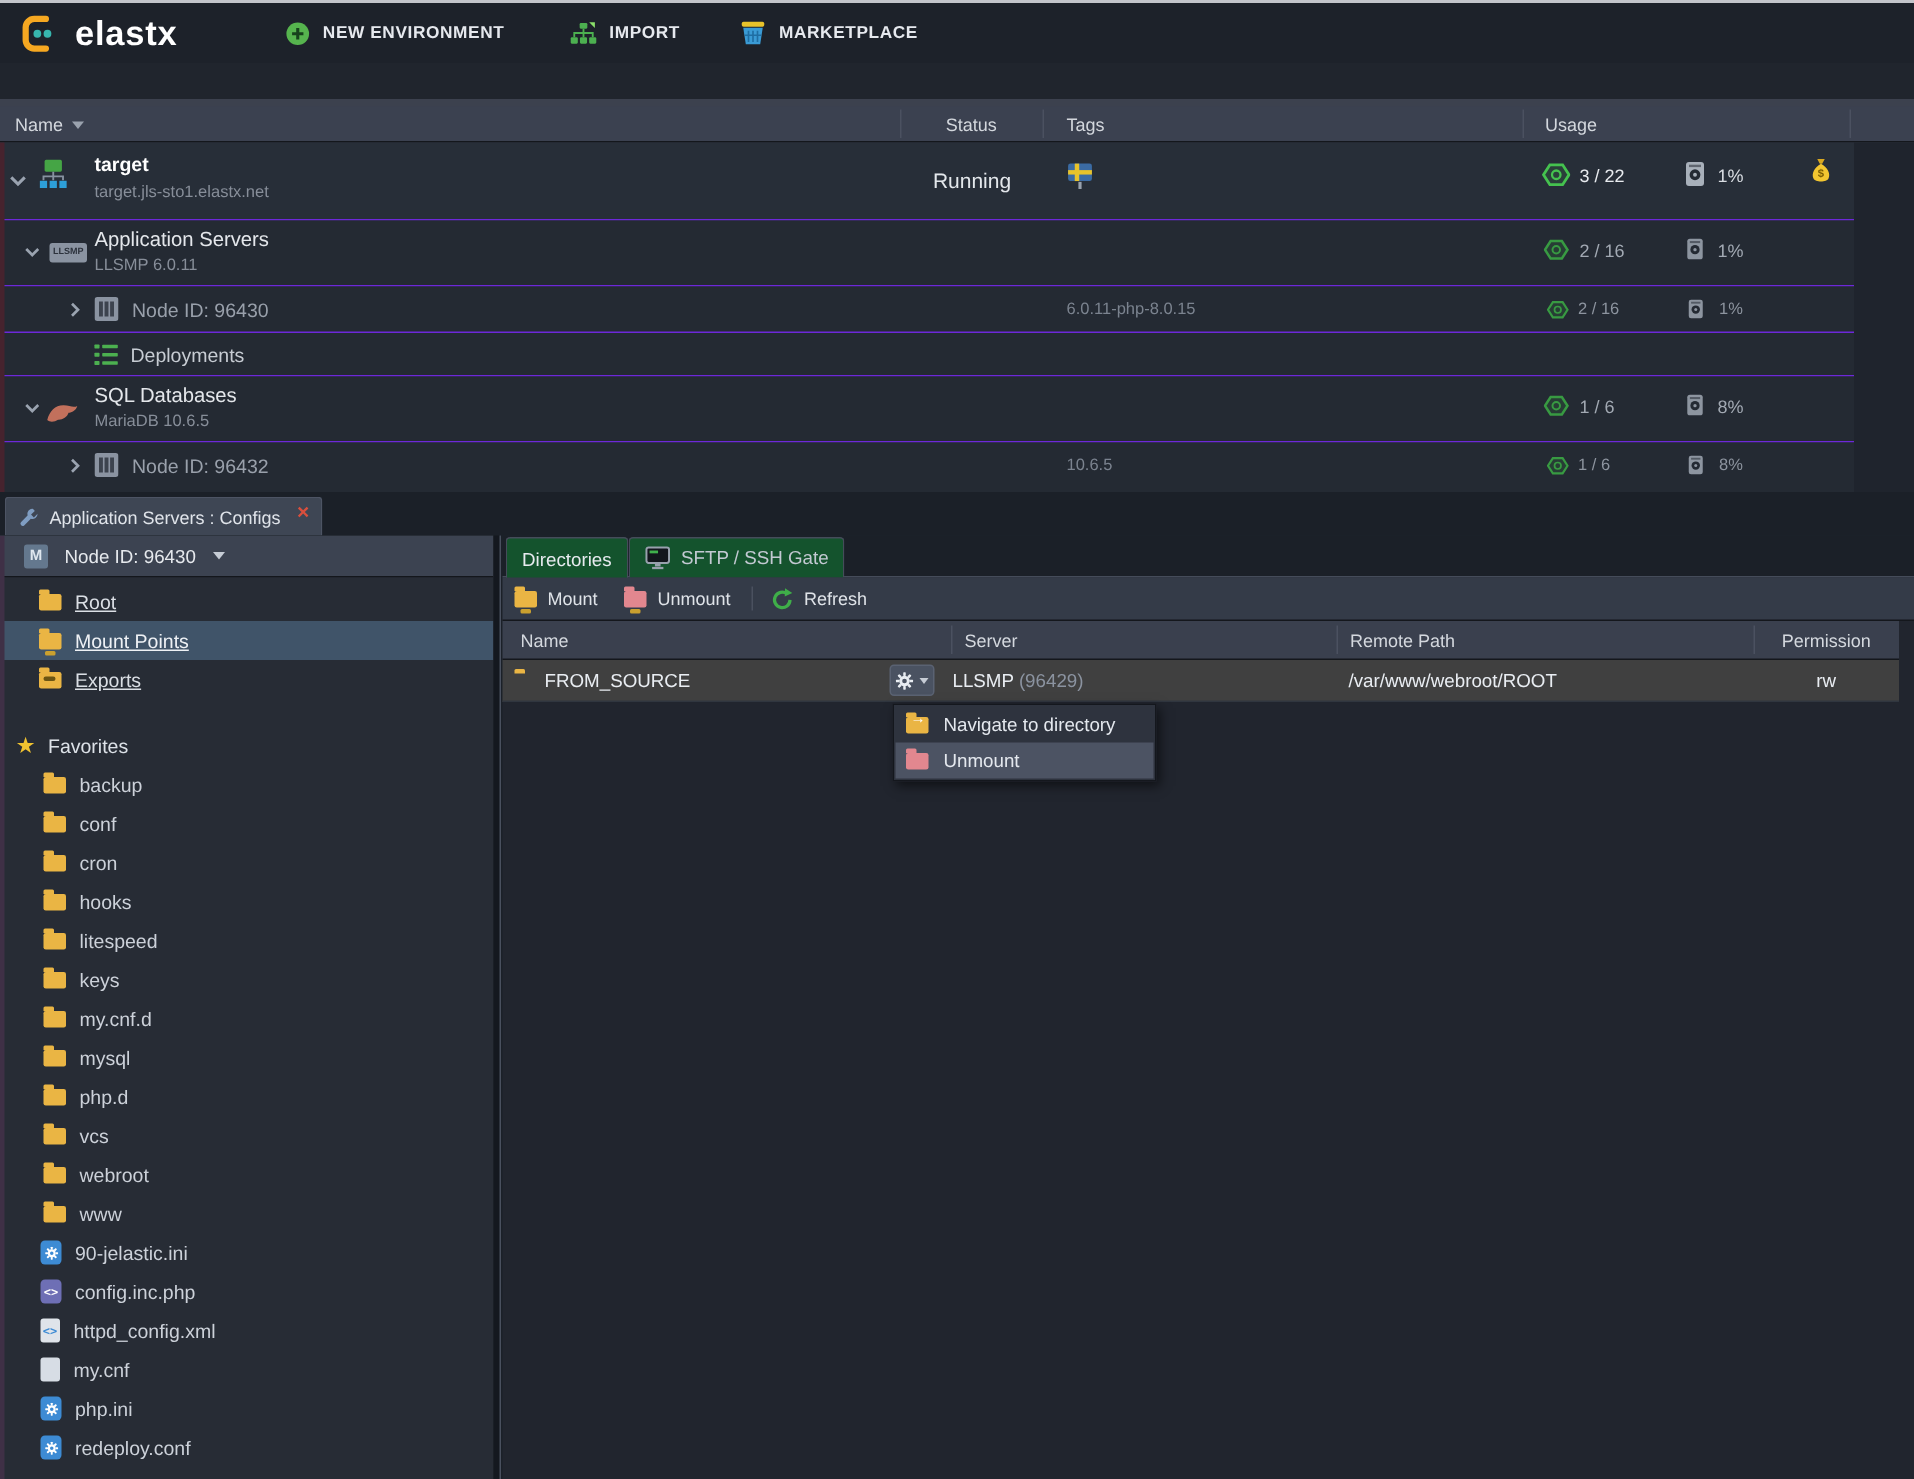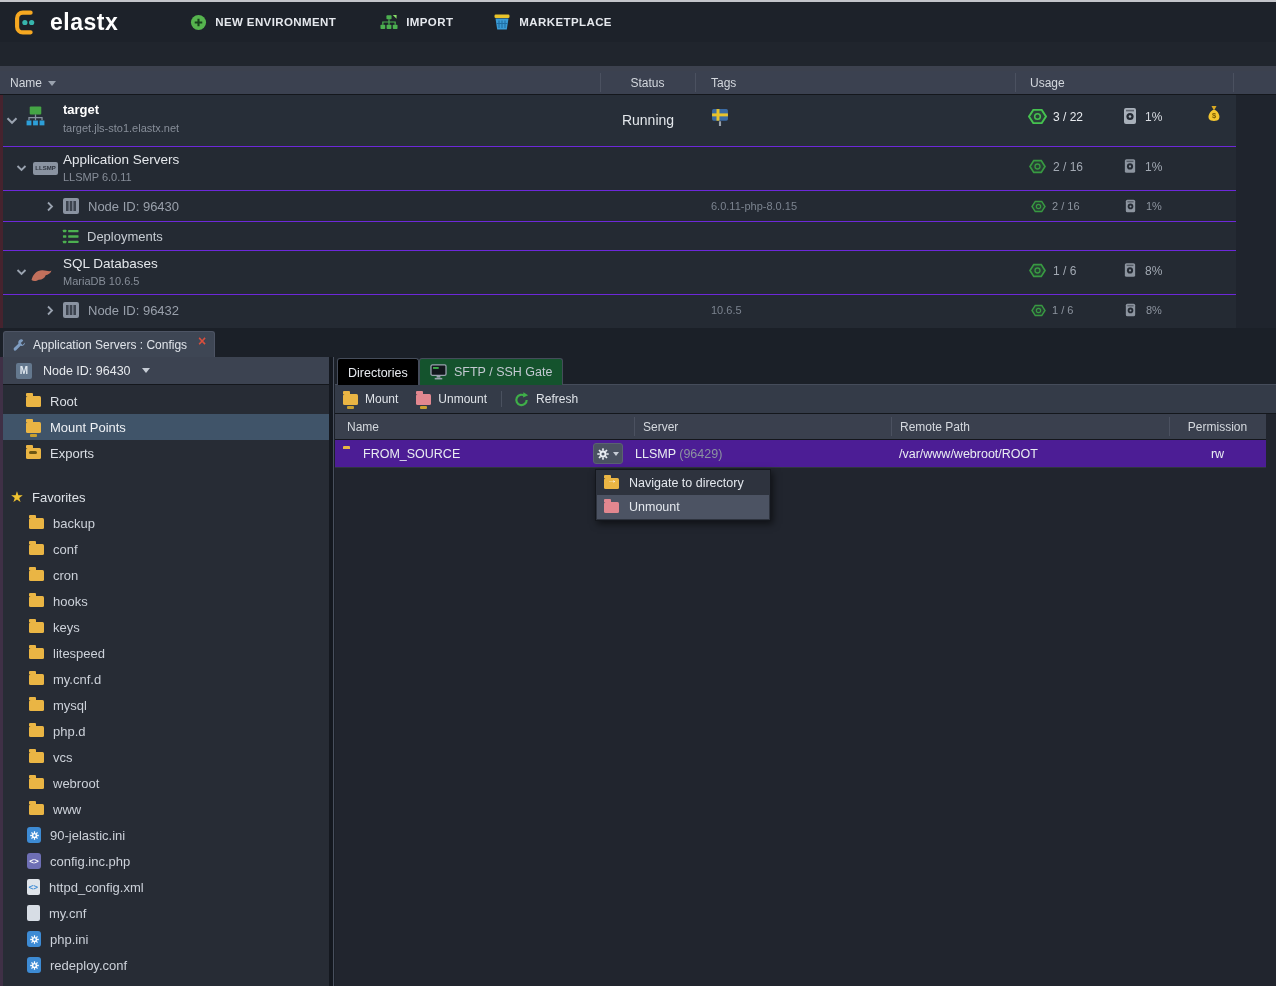--- a/index.html
+++ b/index.html
@@ -58,44 +58,44 @@
   .side-head .lbl{font-size:12.5px;color:#e6e9ed;}
   .m-badge{width:16px;height:16px;background:#64788e;color:#dfe7ef;font-size:10px;font-weight:bold;
            display:flex;align-items:center;justify-content:center;border-radius:2px;flex:none;}
   .caret{width:0;height:0;border-left:4px solid transparent;border-right:4px solid transparent;
          border-top:5px solid #c6ccd5;flex:none;}
   .tree{position:absolute;left:0;top:31px;width:100%;}
   .fav-head{position:absolute;left:0;top:127px;width:100%;height:26px;display:flex;align-items:center;}
   .fav-items{position:absolute;left:0;top:153px;width:100%;}
   .side-item{height:26px;display:flex;align-items:center;gap:9px;padding-left:29px;
              font-size:13px;color:#ccd1d9;cursor:pointer;box-sizing:border-box;}
-  .side-item.tree-item{padding-left:26px;color:#dbdfe5;}
+  .side-item.tree-item{padding-left:26px;color:#dbdfe5;text-decoration:underline;}
   .side-item.sel{background:#405469;color:#eef1f5;}
   .star{color:#f0c330;font-size:15px;width:18px;text-align:center;margin-left:8px;}
   .fav-title{font-size:13px;color:#dde2e8;margin-left:6px;}
 
   .splitter{position:absolute;left:329px;top:29px;width:5px;height:629px;background:#14181f;
             border-right:1px solid #49505e;box-sizing:border-box;cursor:col-resize;}
 
   .rightpanel{position:absolute;left:335px;top:29px;right:0;height:629px;background:#21252e;}
   .rp-tabs{position:absolute;left:0;top:0;width:100%;height:28px;background:#1b2028;
            border-bottom:1px solid #454c5a;box-sizing:border-box;}
   .rp-tab{position:absolute;top:1px;height:27px;display:flex;align-items:center;gap:7px;
           padding:0 10px;box-sizing:border-box;font-size:12.5px;color:#c3c9d2;
           background:#14532d;border:1px solid #454c5a;border-bottom:none;
           border-radius:3px 3px 0 0;cursor:pointer;}
-  .rp-tab.active{background:#000000;color:#e8ebf0;height:28px;}
+  .rp-tab.active{background:#14532d;color:#e8ebf0;height:28px;}
   .rp-toolbar{position:absolute;left:0;top:28px;width:100%;height:29px;background:#343b48;
               border-bottom:1px solid #14171c;box-sizing:border-box;display:flex;align-items:center;}
   .tool-btn{display:flex;align-items:center;gap:7px;font-size:12px;color:#dfe3e8;cursor:pointer;}
   .tool-sep{width:1px;height:16px;background:#4a515f;margin:0 12px 0 14px;}
   .rp-thead{position:absolute;left:0;top:57px;width:931px;height:26px;background:#3a404e;
             border-bottom:1px solid #14171c;box-sizing:border-box;font-size:12px;color:#d4d8de;}
   .rp-thead .colsep{position:absolute;top:3px;bottom:3px;width:1px;background:#4b5160;}
-  .dir-row{position:absolute;left:0;top:83px;width:931px;height:28px;background:#4c1d95;
+  .dir-row{position:absolute;left:0;top:83px;width:931px;height:28px;background:#404040;
            border-bottom:1px solid #30363f;box-sizing:border-box;cursor:pointer;}
   .dir-row .cell{position:absolute;top:7px;font-size:12.5px;color:#e9edf2;}
   .dim{color:#8b93a0;}
   .gear-btn{position:absolute;left:258px;top:3px;width:30px;height:21px;background:#4a5261;
             border:1px solid #5a6272;border-radius:3px;display:flex;align-items:center;
             justify-content:center;gap:4px;box-sizing:border-box;cursor:pointer;}
 
   .ctx-menu{position:absolute;left:260px;top:112px;width:172px;background:#2e333e;
             border:1px solid #14171d;box-shadow:2px 3px 7px rgba(0,0,0,.55);padding:1px;z-index:10;}
   .ctx-item{height:24px;display:flex;align-items:center;gap:10px;padding-left:7px;
@@ -514,25 +514,25 @@
         <div class="side-item">
             <span class="ic-folder"></span>
             <span>cron</span>
           </div>
         <div class="side-item">
             <span class="ic-folder"></span>
             <span>hooks</span>
           </div>
         <div class="side-item">
             <span class="ic-folder"></span>
+            <span>litespeed</span>
+          </div>
+        <div class="side-item">
+            <span class="ic-folder"></span>
             <span>keys</span>
-          </div>
-        <div class="side-item">
-            <span class="ic-folder"></span>
-            <span>litespeed</span>
           </div>
         <div class="side-item">
             <span class="ic-folder"></span>
             <span>my.cnf.d</span>
           </div>
         <div class="side-item">
             <span class="ic-folder"></span>
             <span>mysql</span>
           </div>
         <div class="side-item">

